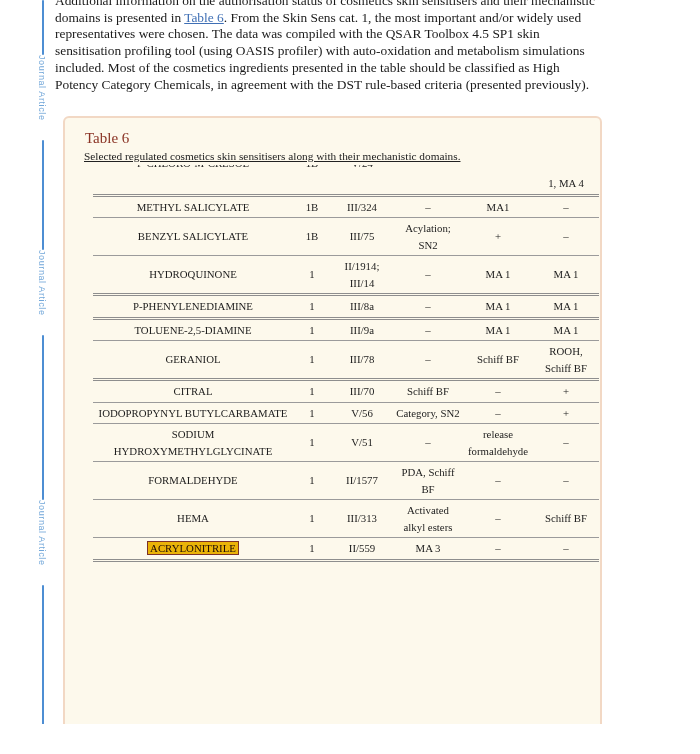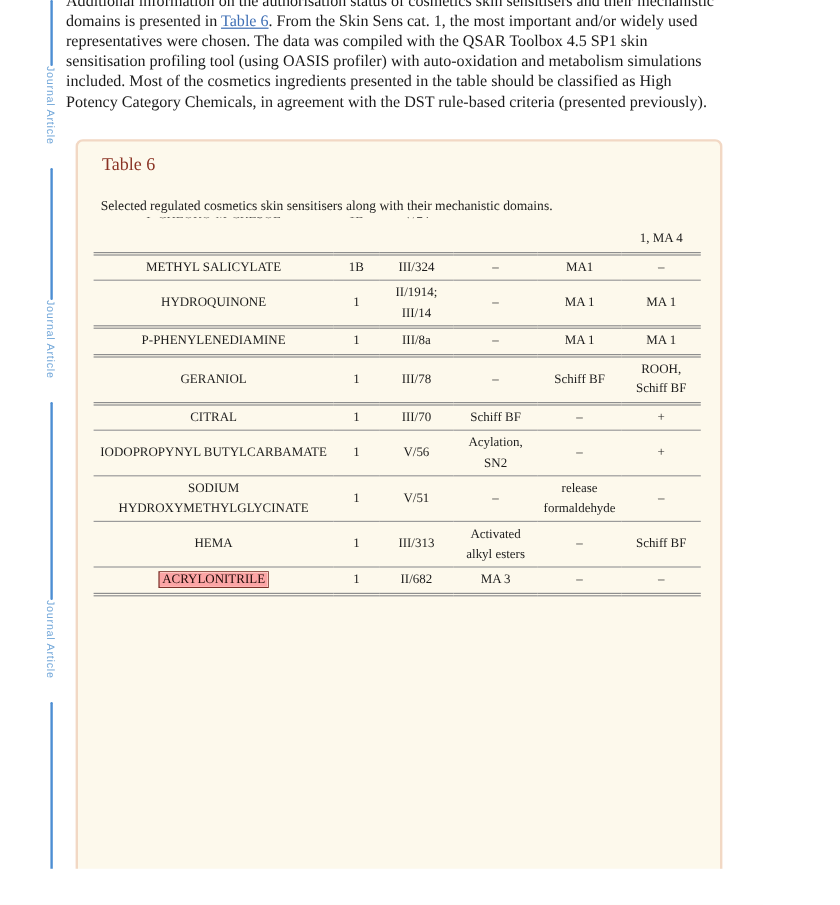--- a/index.html
+++ b/index.html
@@ -43,47 +43,48 @@
     border: 2px solid #f2d8c4;
     border-radius: 6px;
     padding-top: 11px;
   }
   .box-title {
     margin-left: 20px;
     font-size: 15px; line-height: 18px;
     color: #8a3324;
   }
   .box-caption {
-    margin: 19px 20px 0 19px;
+    margin: 3px 20px 0 19px;
     font-size: 11.3px; line-height: 13px;
     color: #222222;
+    text-decoration: underline;
   }
   .table-clip { margin-top: 2px; overflow: hidden; height: 640px; }
 
   table.sens-table {
     border-collapse: collapse;
     width: 506px;
-    margin: -12px 14px 0 13px;
+    margin: -12px 14px 0 28px;
     table-layout: fixed;
   }
   table.sens-table td {
     text-align: center; vertical-align: middle;
     padding: 2px 2px;
     font-size: 10.8px; line-height: 16.5px;
     color: #1c1c1c;
     overflow: hidden;
   }
   tr.sep-single td { border-bottom: 1px solid #9b9b9b; }
   tr.sep-double td { border-bottom: 3px double #8e8e8e; }
   tr.row-clipped { height: 42px; }
   tr.row-clipped td { vertical-align: top; }
   tr.row-clipped td:last-child { vertical-align: bottom; }
 
   .hl {
-    background: #fca5a5;
+    background: #eab308;
     color: #1e0a07;
     padding: 0 2px;
     box-shadow: 0 0 0 1px #7c3129;
   }
 </style>
 </head>
 <body>
 
 <div class="page">
 
@@ -123,32 +124,48 @@
               <td>1, MA 4</td>
             </tr>
             <tr class="sep-single">
               <td>METHYL SALICYLATE</td>
               <td>1B</td>
               <td>III/324</td>
               <td>–</td>
               <td>MA1</td>
               <td>–</td>
             </tr>
+            <tr class="sep-single">
+              <td>BENZYL SALICYLATE</td>
+              <td>1B</td>
+              <td>III/75</td>
+              <td>Acylation; SN2</td>
+              <td>+</td>
+              <td>–</td>
+            </tr>
             <tr class="sep-double">
               <td>HYDROQUINONE</td>
               <td>1</td>
               <td>II/1914; III/14</td>
               <td>–</td>
               <td>MA 1</td>
               <td>MA 1</td>
             </tr>
             <tr class="sep-double">
               <td>P-PHENYLENEDIAMINE</td>
               <td>1</td>
               <td>III/8a</td>
+              <td>–</td>
+              <td>MA 1</td>
+              <td>MA 1</td>
+            </tr>
+            <tr class="sep-single">
+              <td>TOLUENE-2,5-DIAMINE</td>
+              <td>1</td>
+              <td>III/9a</td>
               <td>–</td>
               <td>MA 1</td>
               <td>MA 1</td>
             </tr>
             <tr class="sep-double">
               <td>GERANIOL</td>
               <td>1</td>
               <td>III/78</td>
               <td>–</td>
               <td>Schiff BF</td>
@@ -159,44 +176,52 @@
               <td>1</td>
               <td>III/70</td>
               <td>Schiff BF</td>
               <td>–</td>
               <td>+</td>
             </tr>
             <tr class="sep-single">
               <td>IODOPROPYNYL BUTYLCARBAMATE</td>
               <td>1</td>
               <td>V/56</td>
-              <td>Acylation, SN2</td>
+              <td>Category, SN2</td>
               <td>–</td>
               <td>+</td>
             </tr>
             <tr class="sep-single">
               <td>SODIUM HYDROXYMETHYLGLYCINATE</td>
               <td>1</td>
               <td>V/51</td>
               <td>–</td>
               <td>release formaldehyde</td>
+              <td>–</td>
+            </tr>
+            <tr class="sep-single">
+              <td>FORMALDEHYDE</td>
+              <td>1</td>
+              <td>II/1577</td>
+              <td>PDA, Schiff BF</td>
+              <td>–</td>
               <td>–</td>
             </tr>
             <tr class="sep-single">
               <td>HEMA</td>
               <td>1</td>
               <td>III/313</td>
               <td>Activated alkyl esters</td>
               <td>–</td>
               <td>Schiff BF</td>
             </tr>
             <tr class="sep-double">
               <td><span class="hl">ACRYLONITRILE</span></td>
               <td>1</td>
-              <td>II/682</td>
+              <td>II/559</td>
               <td>MA 3</td>
               <td>–</td>
               <td>–</td>
             </tr>
           </tbody>
       </table>
     </div>
   </div>
 
 </div>

